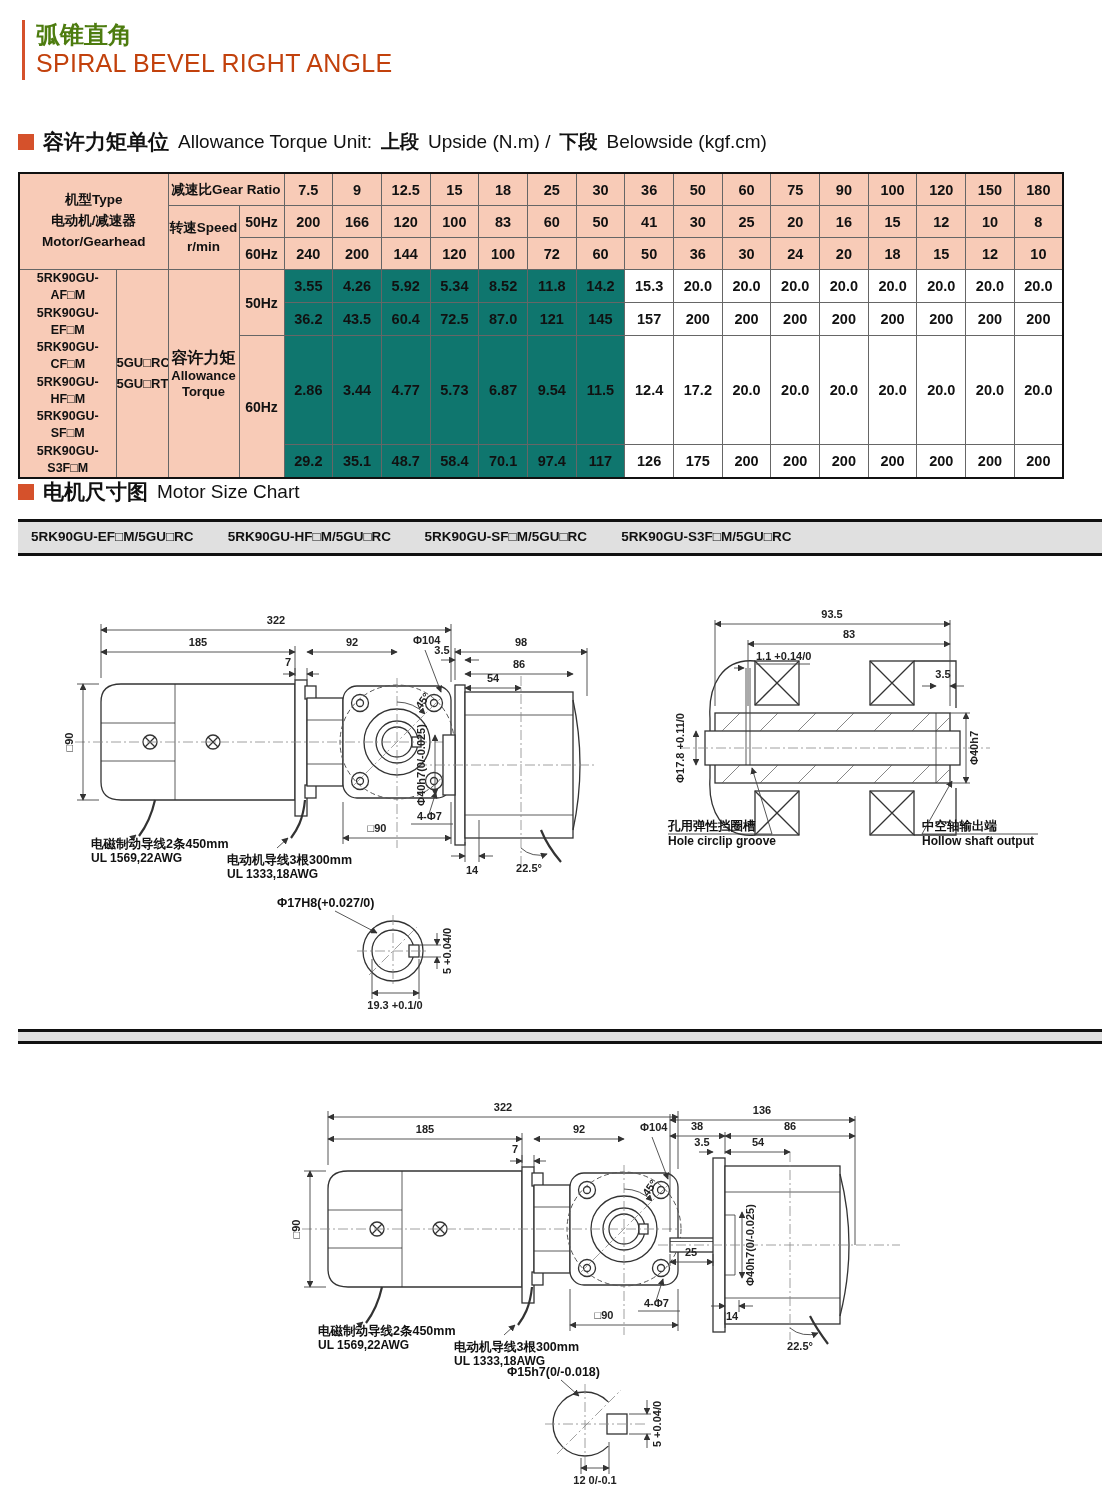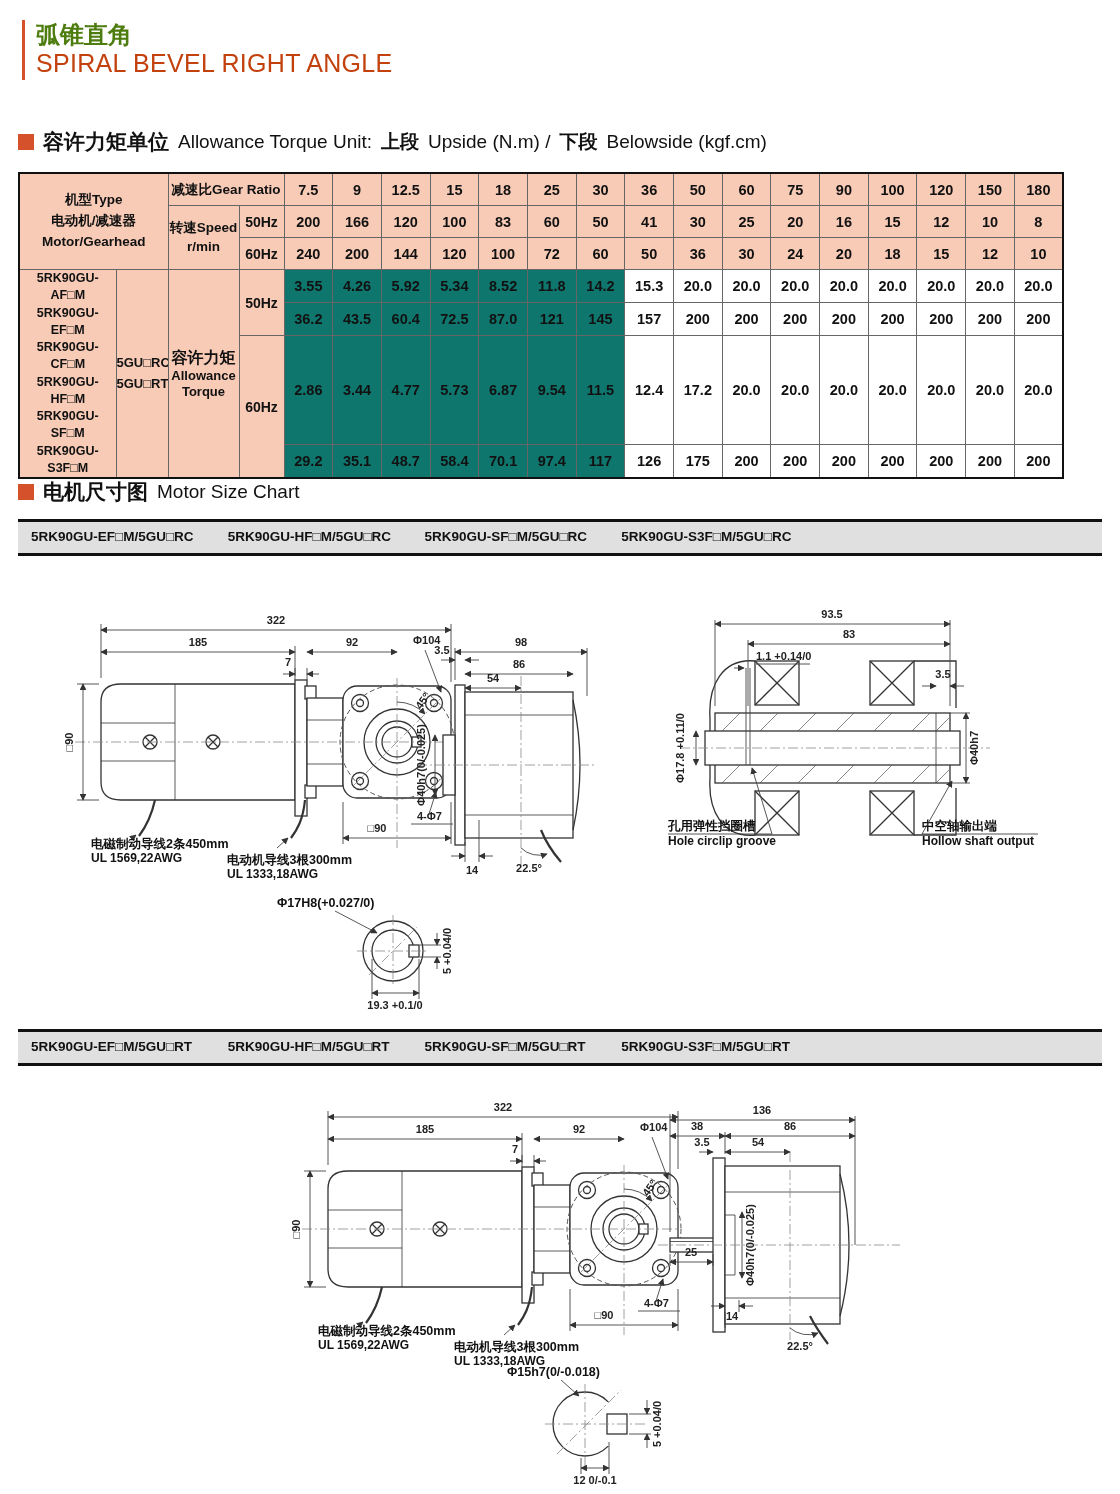--- a/index.html
+++ b/index.html
@@ -443,26 +443,20 @@
     <path class="dim" d="M145,52 H166 M145,64 H166"></path>
     <line class="dim" x1="162" y1="40" x2="162" y2="52" marker-end="url(#arw)"></line>
     <line class="dim" x1="162" y1="76" x2="162" y2="64" marker-end="url(#arw)"></line>
     <text class="dt" x="176" y="58" text-anchor="middle" transform="rotate(-90 176 58)">5 +0.04/0</text>
     <path class="dim" d="M97,66 V106 M144,66 V106"></path>
     <line class="dim" x1="97" y1="100" x2="144" y2="100" marker-start="url(#arw)" marker-end="url(#arw)"></line>
     <text class="dt" x="120" y="116" text-anchor="middle">19.3 +0.1/0</text>
   </svg>
 
   <div class="bar" style="top:1029px;">
-    <div class="bl">
-      <span>5RK90GU-EF□M/5GU□RT</span>
-      <span>5RK90GU-HF□M/5GU□RT</span>
-      <span>5RK90GU-SF□M/5GU□RT</span>
-      <span>5RK90GU-S3F□M/5GU□RT</span>
-    </div>
   </div>
 
   <svg class="dw" style="left:282px;top:1085px;" width="400" height="300" viewBox="0 0 400 300">
     <g>
       <path class="fw" d="M240,86 H66 Q46,86 46,104 V184 Q46,202 66,202 H240 Z"></path>
       <path class="thin" d="M46,125 H120 M46,163 H120 M120,86 V202"></path>
       <g class="ln">
           <circle cx="95" cy="144" r="7"></circle>
           <path d="M90,139 L100,149 M100,139 L90,149"></path>
         </g>

